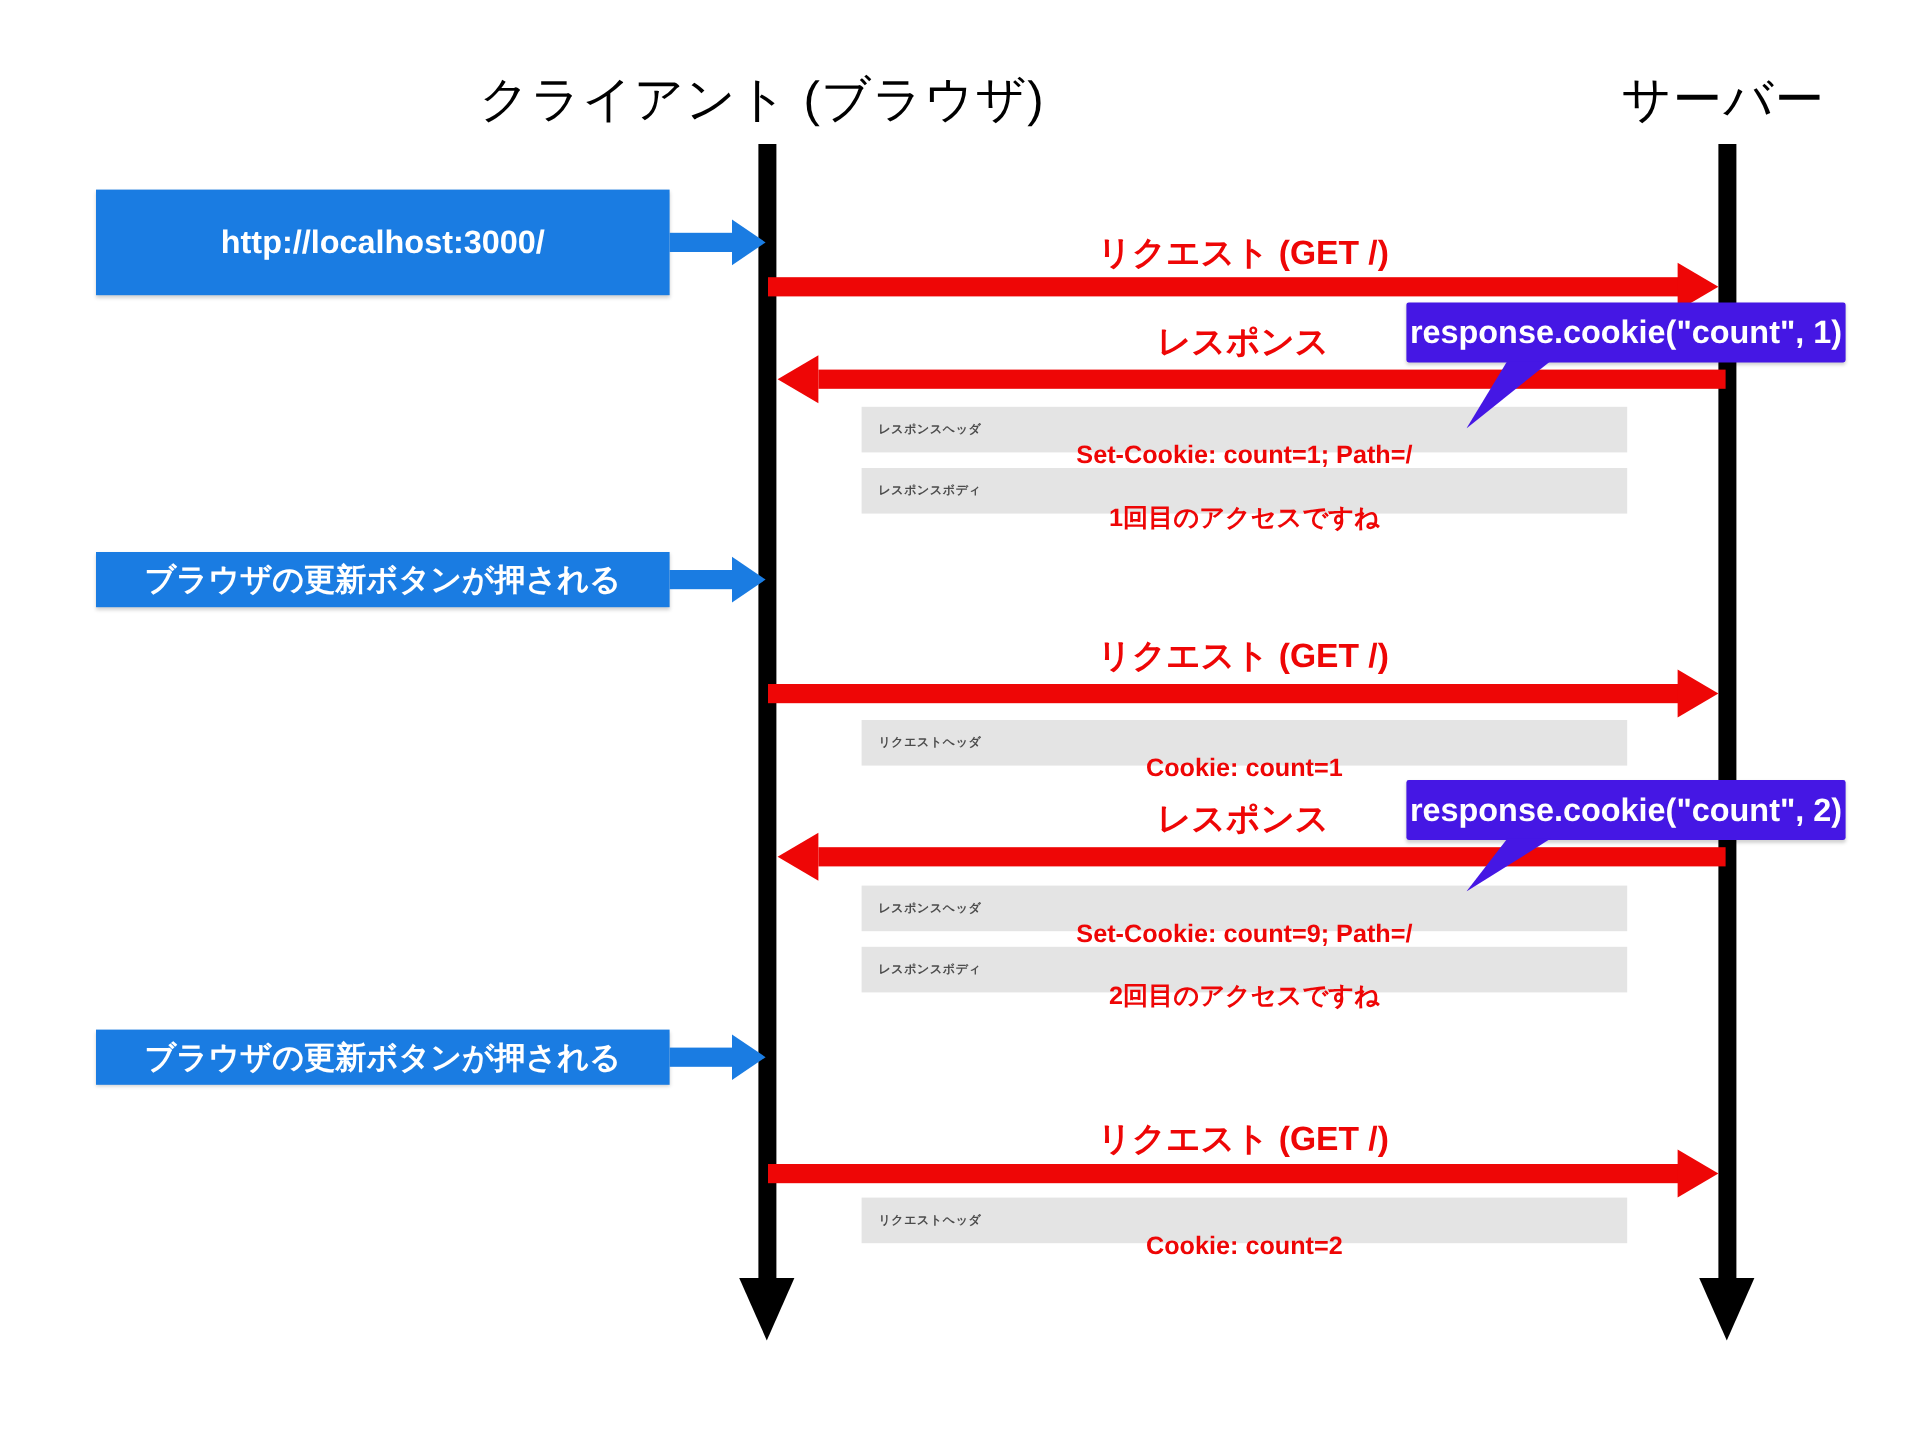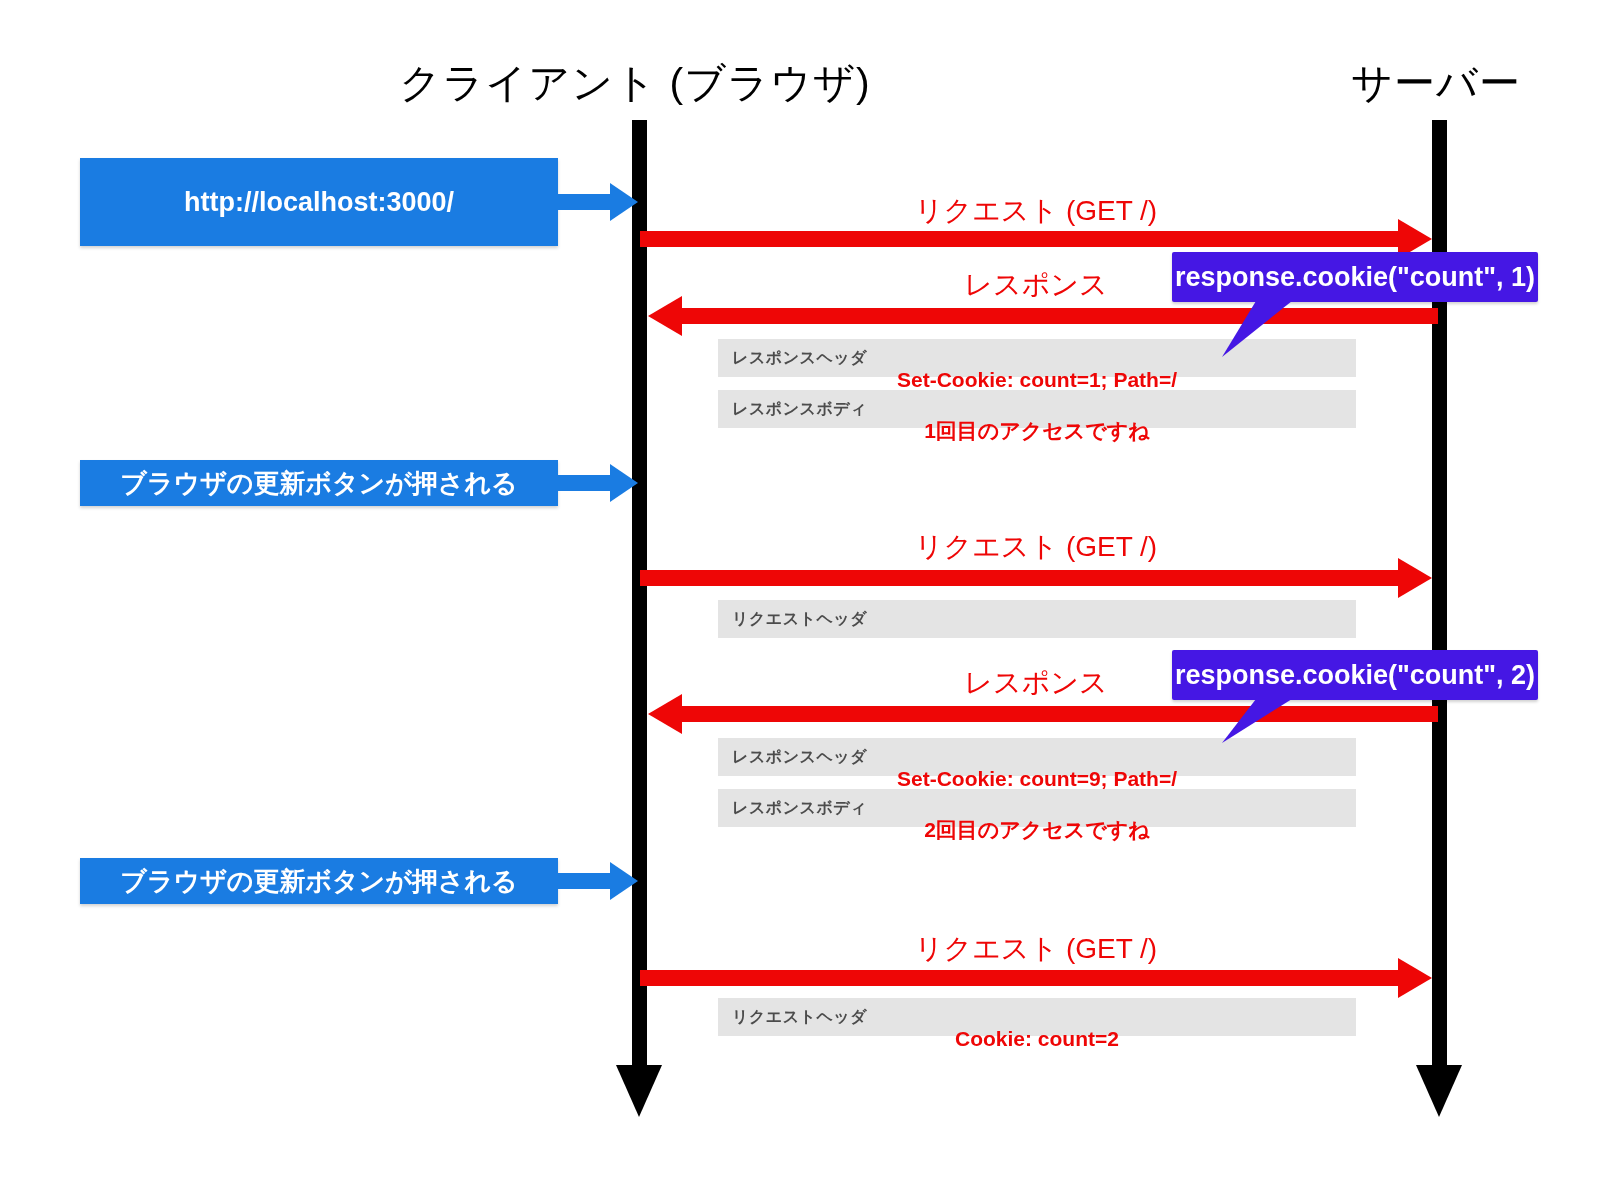--- a/index.html
+++ b/index.html
@@ -61,21 +61,21 @@
     border-top: 19px solid transparent; border-bottom: 19px solid transparent;
     border-left: 28px solid var(--blue);
   }
   .note-arrow.a1 { top: 183px; }
   .note-arrow.a2 { top: 464px; }
   .note-arrow.a3 { top: 862px; }
 
   
   .msg-label {
     left: 640px; width: 792px; text-align: center;
-    color: var(--red); font-size: 28px; font-weight: 400; z-index: 2;
+    color: var(--red); font-size: 28px; font-weight: 700; z-index: 2;
   }
   .msg-label.l1 { top: 192px; }
   .msg-label.l2 { top: 266px; }
   .msg-label.l3 { top: 528px; }
   .msg-label.l4 { top: 664px; }
   .msg-label.l5 { top: 930px; }
 
   
   .msg-arrow { height: 40px; z-index: 2; }
   .msg-arrow .bar { position: absolute; top: 12px; height: 16px; background: var(--red); }
@@ -112,21 +112,21 @@
   .callout-tail { left: 1222px; z-index: 4; }
   .callout-tail.t1 { top: 301px; }
   .callout-tail.t2 { top: 699px; }
 
   
   .detail-row {
     left: 718px; width: 638px; height: 38px; background: var(--row-bg);
     display: flex; align-items: center; z-index: 2;
   }
   .detail-row .row-label {
-    position: absolute; left: 14px; font-size: 16px; font-weight: 700;
+    position: absolute; left: 14px; font-size: 10px; font-weight: 700;
     color: var(--row-label); letter-spacing: 0.5px;
   }
   .detail-row .row-value {
     width: 100%; text-align: center; color: var(--red);
     font-size: 21px; font-weight: 800; margin-top: 44px;
   }
   .detail-row.r1 { top: 339px; }
   .detail-row.r2 { top: 390px; }
   .detail-row.r3 { top: 600px; }
   .detail-row.r4 { top: 738px; }
@@ -199,20 +199,21 @@
 </div>
 
 <div class="abs msg-label l3">リクエスト (GET /)</div>
 <div class="abs msg-arrow right m3">
   <div class="bar"></div>
   <div class="head"></div>
 </div>
 
 <div class="abs detail-row r3">
   <span class="row-label">リクエストヘッダ</span>
+  <span class="row-value">Cookie: count=1</span>
 </div>
 
 <div class="abs callout c2">
   <span>response.cookie("count", 2)</span>
 </div>
 <svg class="abs callout-tail t2" width="70" height="44" viewBox="0 0 70 44">
   <polygon points="34,0 70,0 0,44" fill="#4517e4"></polygon>
 </svg>
 
 <div class="abs msg-label l4">レスポンス</div>

